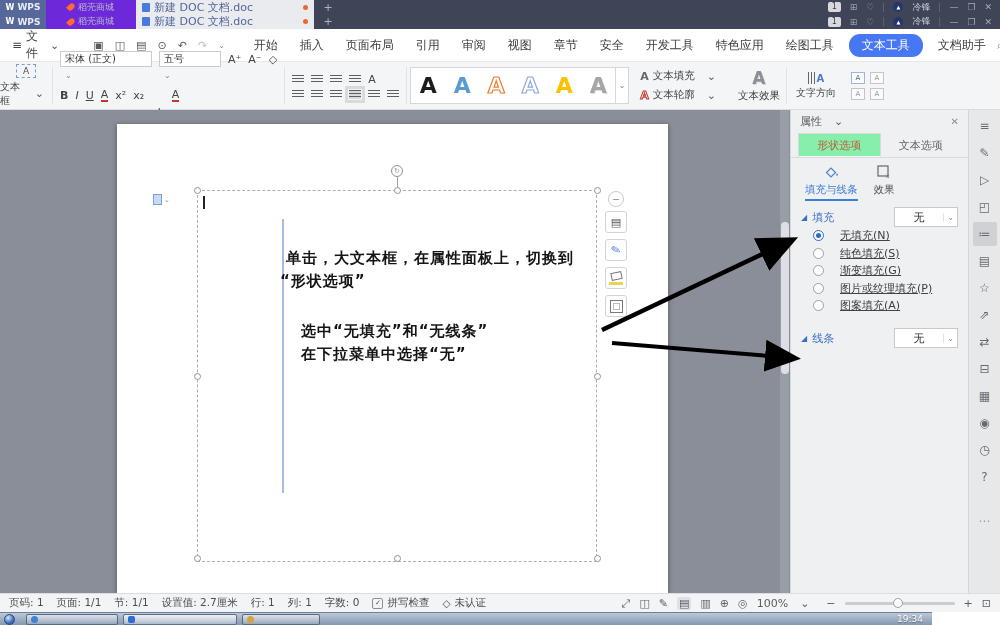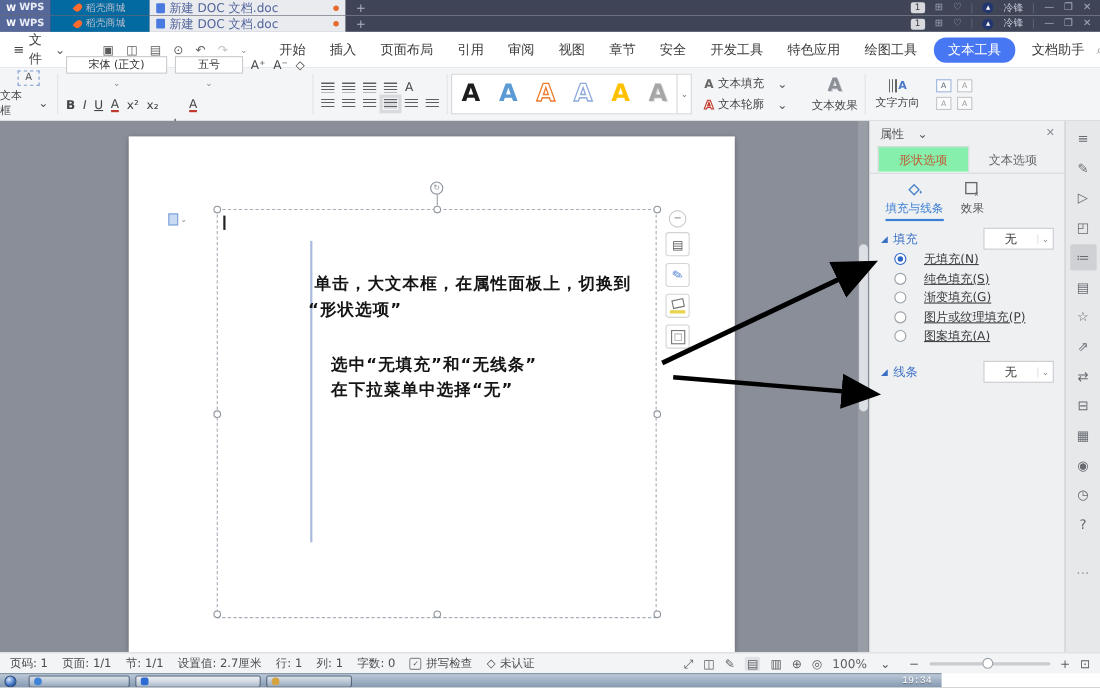--- a/index.html
+++ b/index.html
@@ -6,21 +6,21 @@
   html,body { width:1000px; height:625px; }
   body { font-family:"DejaVu Sans", sans-serif; }
   .app { position:relative; width:1000px; height:625px; overflow:hidden; background:#fff; }
 
   
   .tbrow { position:absolute; left:0; width:1000px; background:#3f4557; display:flex; align-items:stretch; overflow:hidden; }
   .tbrow.r1 { top:0; height:14px; }
   .tbrow.r2 { top:14px; height:15px; }
   .wps-logo { width:46px; background:#56689a; color:#e7ebf5; font-size:9px; font-weight:bold; display:flex; align-items:center; justify-content:center; gap:3px; }
   .wps-w { color:#fff; font-size:8px; }
-  .store-tab { width:90px; background:#0369a1; color:#b9bdc9; font-size:9px; display:flex; align-items:center; justify-content:center; gap:4px; }
+  .store-tab { width:90px; background:#6d28d9; color:#b9bdc9; font-size:9px; display:flex; align-items:center; justify-content:center; gap:4px; }
   .flame { width:6px; height:8px; background:#ff6b2c; border-radius:50% 50% 50% 0; transform:rotate(45deg); display:inline-block; }
   .doc-tab { width:178px; background:#e9ebef; color:#53659c; font-size:11px; display:flex; align-items:center; padding:0 6px; gap:4px; position:relative; }
   .doc-ico { width:8px; height:9px; background:#4a7ae0; border-radius:1px; display:inline-block; }
   .unsaved { width:5px; height:5px; background:#e8692d; border-radius:50%; margin-left:auto; }
   .newtab { width:28px; color:#aeb3c2; font-size:11px; display:flex; align-items:center; justify-content:center; }
   .tb-right { margin-left:auto; display:flex; align-items:center; gap:9px; padding-right:8px; color:#9aa0b4; font-size:9px; }
   .badge1 { background:#d7d9de; color:#3c3c3c; font-size:8px; padding:0 4px; border-radius:2px; line-height:10px; }
   .avatar { width:10px; height:10px; border-radius:50%; background:#24366f; color:#fff; font-size:5px; display:inline-flex; align-items:center; justify-content:center; }
   .uname { color:#c6cbd9; }
   .winctl { color:#a7adbe; font-size:9px; }
@@ -40,21 +40,21 @@
   .mright .g { color:#888; }
 
   
   .ribbon { position:absolute; top:62px; left:0; width:1000px; height:48px; background:#f4f5f7; border-bottom:1px solid #dcdde0; display:flex; align-items:stretch; }
   .rsep { width:1px; background:#e2e3e6; margin:5px 0; }
   .bigbtn { width:52px; display:flex; flex-direction:column; align-items:center; justify-content:center; gap:2px; font-size:10px; color:#444; }
   .tboxico { width:20px; height:14px; border:1px dashed #7d9bd3; color:#555; font-size:9px; display:flex; align-items:center; justify-content:center; }
   .lblrow { display:flex; align-items:center; gap:2px; }
   .fgroup { display:flex; flex-direction:column; justify-content:center; gap:4px; padding:0 7px; }
   .frow { display:flex; align-items:center; gap:7px; font-size:11px; color:#444; }
-  .selbox { height:16px; background:#fff; border:1px solid #c9cbcf; display:flex; align-items:center; justify-content:space-between; font-size:10px; color:#333; padding:0 4px; gap:5px;flex-direction:column; }
+  .selbox { height:16px; background:#fff; border:1px solid #c9cbcf; display:flex; justify-content:space-between; font-size:10px; color:#333; padding:0 4px; gap:5px;flex-direction:column; }
   .selbox .c { font-size:8px; color:#888; }
   .w88 { width:92px; } .w60 { width:62px; }
   .fico { font-size:11px; color:#444; }
   .fico b { font-weight:bold; }
   .u-red { border-bottom:2px solid #c0392b; line-height:11px; display:inline-block; }
   .u-yel { border-bottom:2px solid #22c55e; line-height:11px; display:inline-block;margin-top:36px; }
   .bars { display:inline-block; width:12px; height:9px; background:repeating-linear-gradient(to bottom,#5b5e63 0 1px,transparent 1px 3px); }
   .bars.hl { outline:3px solid #d8dade; outline-offset:1px; background-color:#d8dade; }
   .wordart { display:flex; align-items:center; margin:5px 3px; background:#fff; border:1px solid #d6d7da; }
   .wa { width:34px; text-align:center; font-size:22px; font-weight:bold; line-height:34px; }
@@ -142,21 +142,21 @@
   .statusbar { position:absolute; top:593px; left:0; width:1000px; height:19px; background:#f3f4f6; border-top:1px solid #dcdde0; display:flex; align-items:center; font-size:10.5px; color:#4c4c4c; padding:0 9px; gap:13px; white-space:nowrap; }
   .sb-ic { display:flex; align-items:center; gap:4px; }
   .sbox { width:11px; height:11px; border:1px solid #8a8f94; border-radius:2px; display:inline-flex; align-items:center; justify-content:center; font-size:7px; color:#555; }
   .sb-right { margin-left:auto; display:flex; align-items:center; gap:9px; color:#5a5e63; font-size:11px; }
   .sb-right .vi { font-size:11px; }
   .vi.on { background:#dfe1e4; border-radius:2px; padding:0 2px; }
   .ztrack { width:110px; height:3px; background:#c9ccd0; border-radius:2px; position:relative; }
   .zthumb { position:absolute; left:44%; top:-4px; width:10px; height:10px; background:#fff; border:1px solid #9aa0a6; border-radius:50%; }
 
   
-  .taskbar { position:absolute; top:612px; left:0; width:856px; height:13px; background:linear-gradient(#bcc8d8,#8398b0); border-top:1px solid #6e8096; display:flex; align-items:flex-start; gap:5px; padding:1px 5px 0 4px;font-family:Liberation Mono, monospace; }
+  .taskbar { position:absolute; top:612px; left:0; width:932px; height:13px; background:linear-gradient(#bcc8d8,#8398b0); border-top:1px solid #6e8096; display:flex; align-items:flex-start; gap:5px; padding:1px 5px 0 4px; }
   .orb { width:11px; height:11px; border-radius:50%; background:radial-gradient(circle at 35% 30%, #d6e7fa, #3e71c4 60%, #24508f); border:1px solid #2c4a78; margin-right:6px; flex:none; }
   .tapp { height:11px; border-radius:2px; background:linear-gradient(rgba(255,255,255,.5),rgba(255,255,255,.12)); border:1px solid rgba(55,75,100,.75); display:flex; align-items:center; gap:3px; padding:0 4px; }
   .tapp.pressed { background:linear-gradient(rgba(255,255,255,.75),rgba(255,255,255,.3)); }
   .ticon { width:7px; height:7px; border-radius:50%; flex:none; }
   .clock { margin-left:auto; color:#fff; font-size:9px; text-shadow:0 1px 1px rgba(0,0,0,.4); padding-right:4px; }
 
   .arrows { position:absolute; left:0; top:0; z-index:50; pointer-events:none; }
 </style>
 </head>
 <body>

